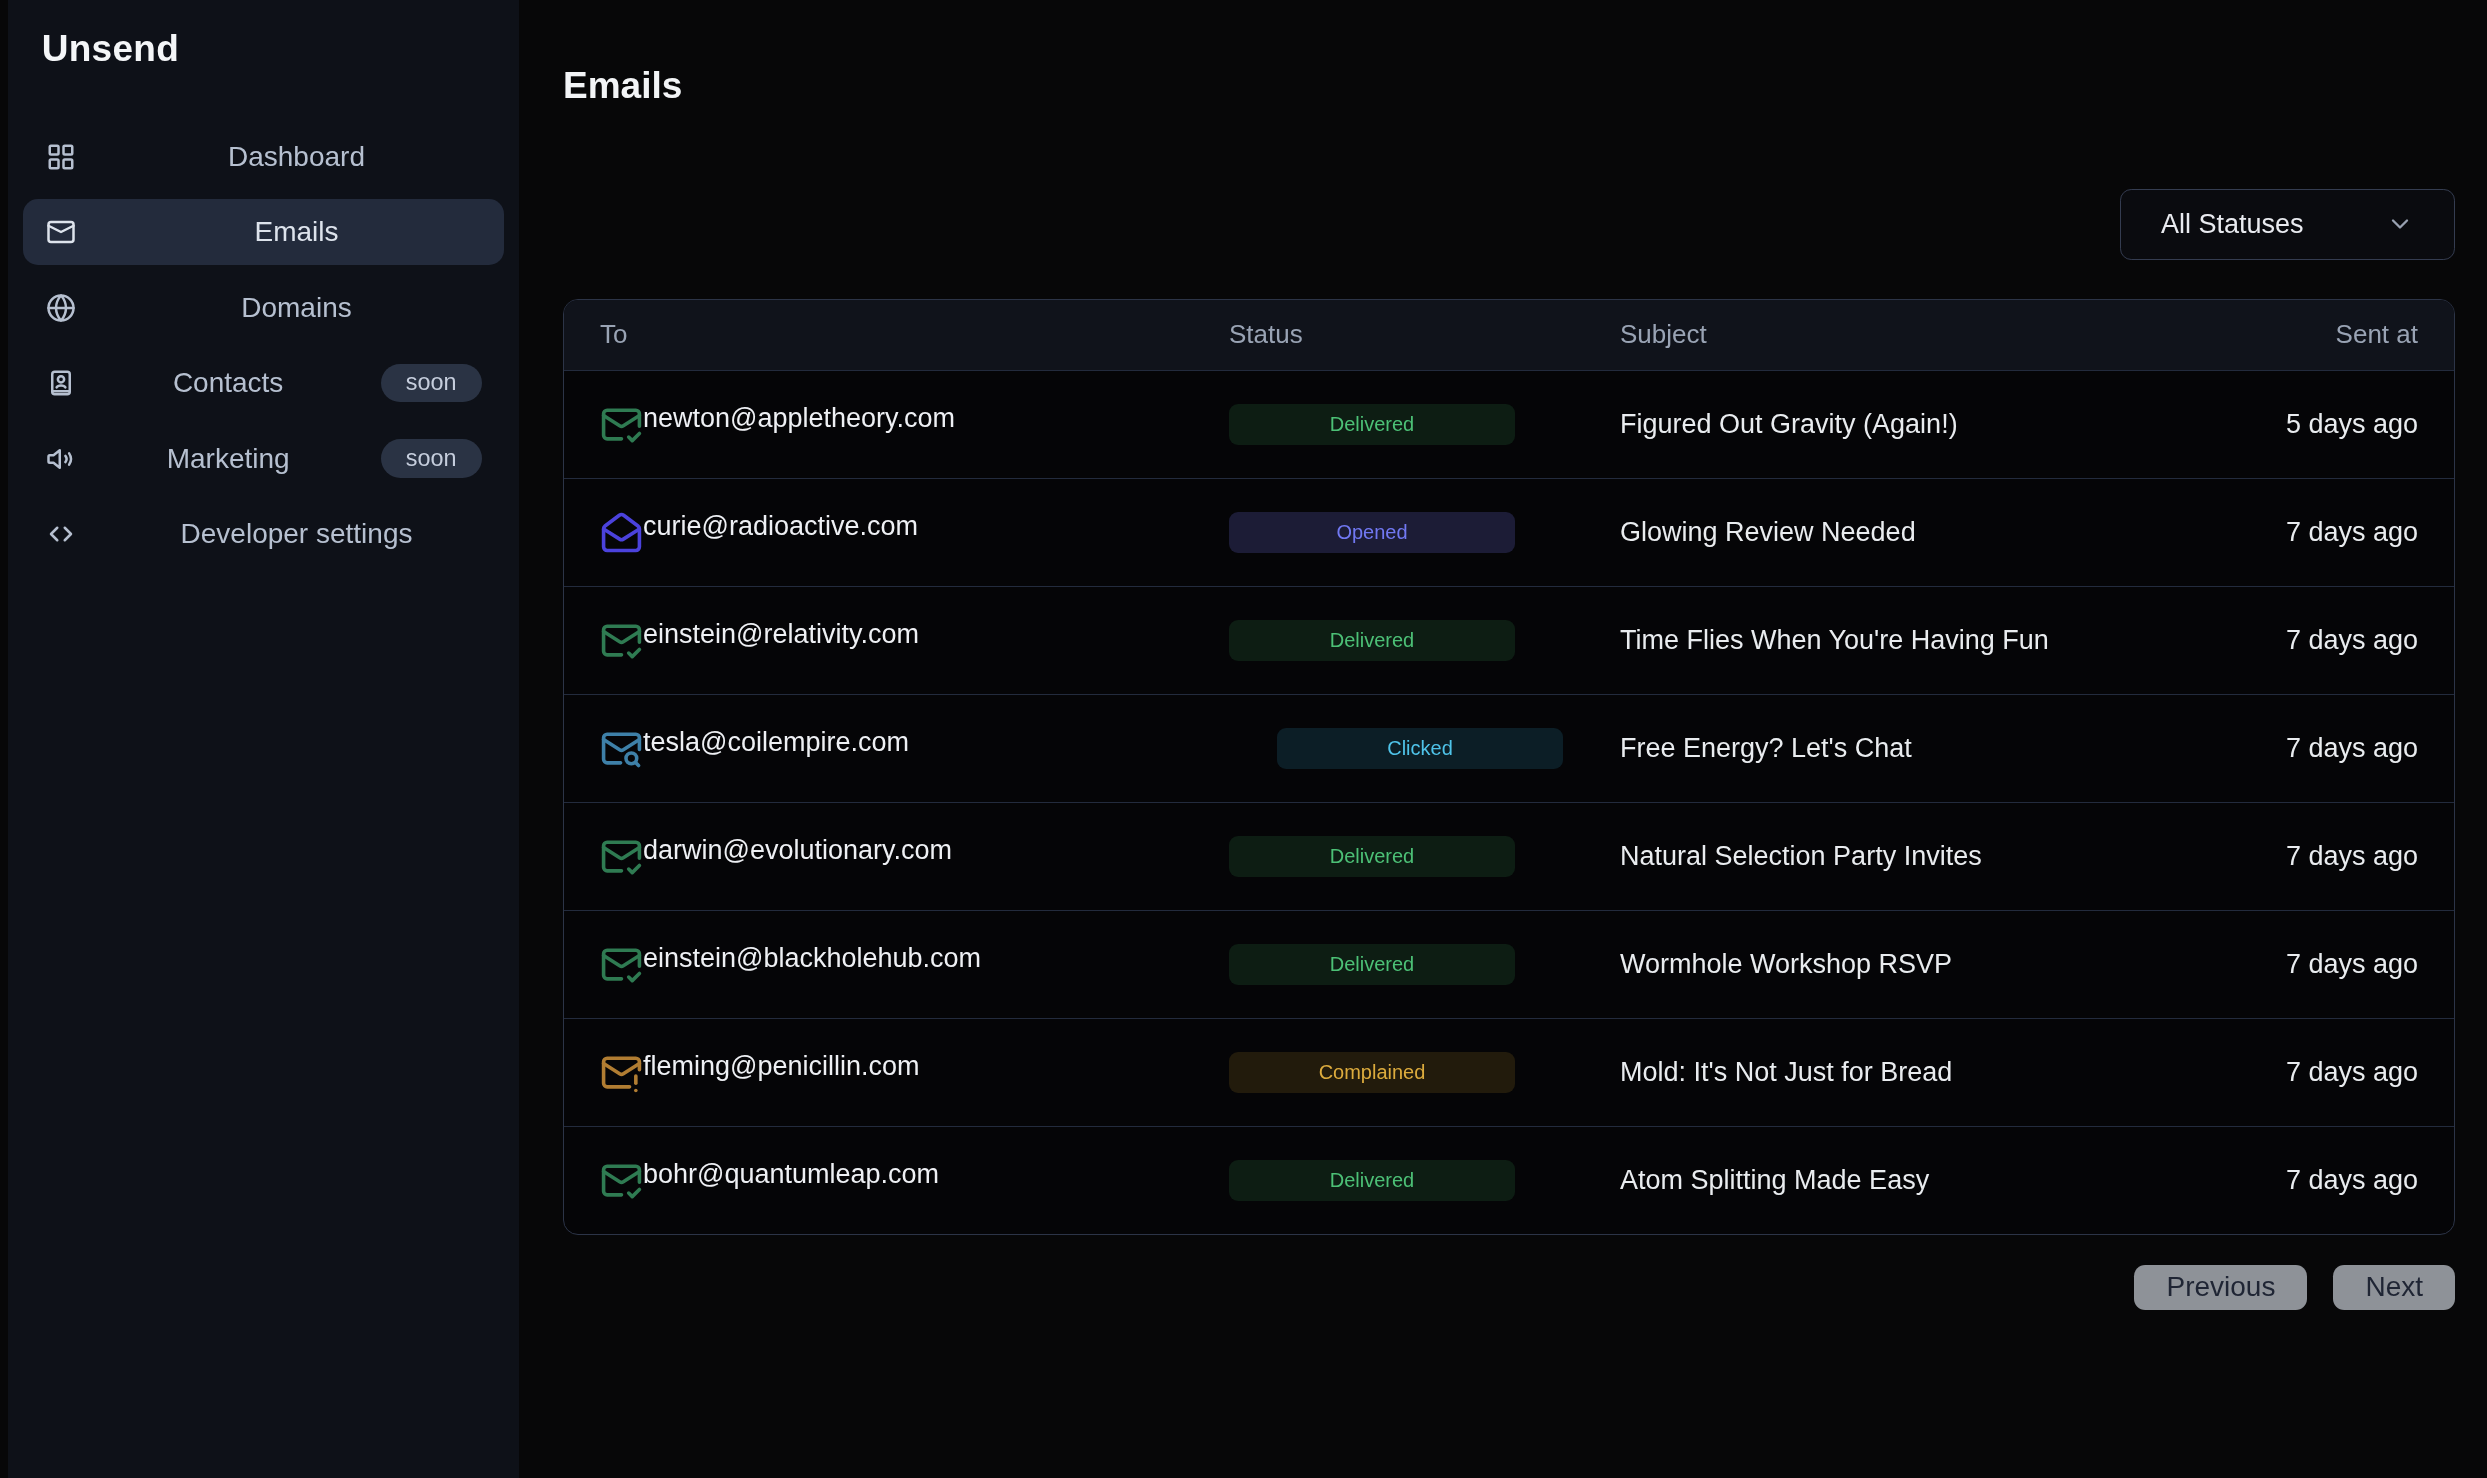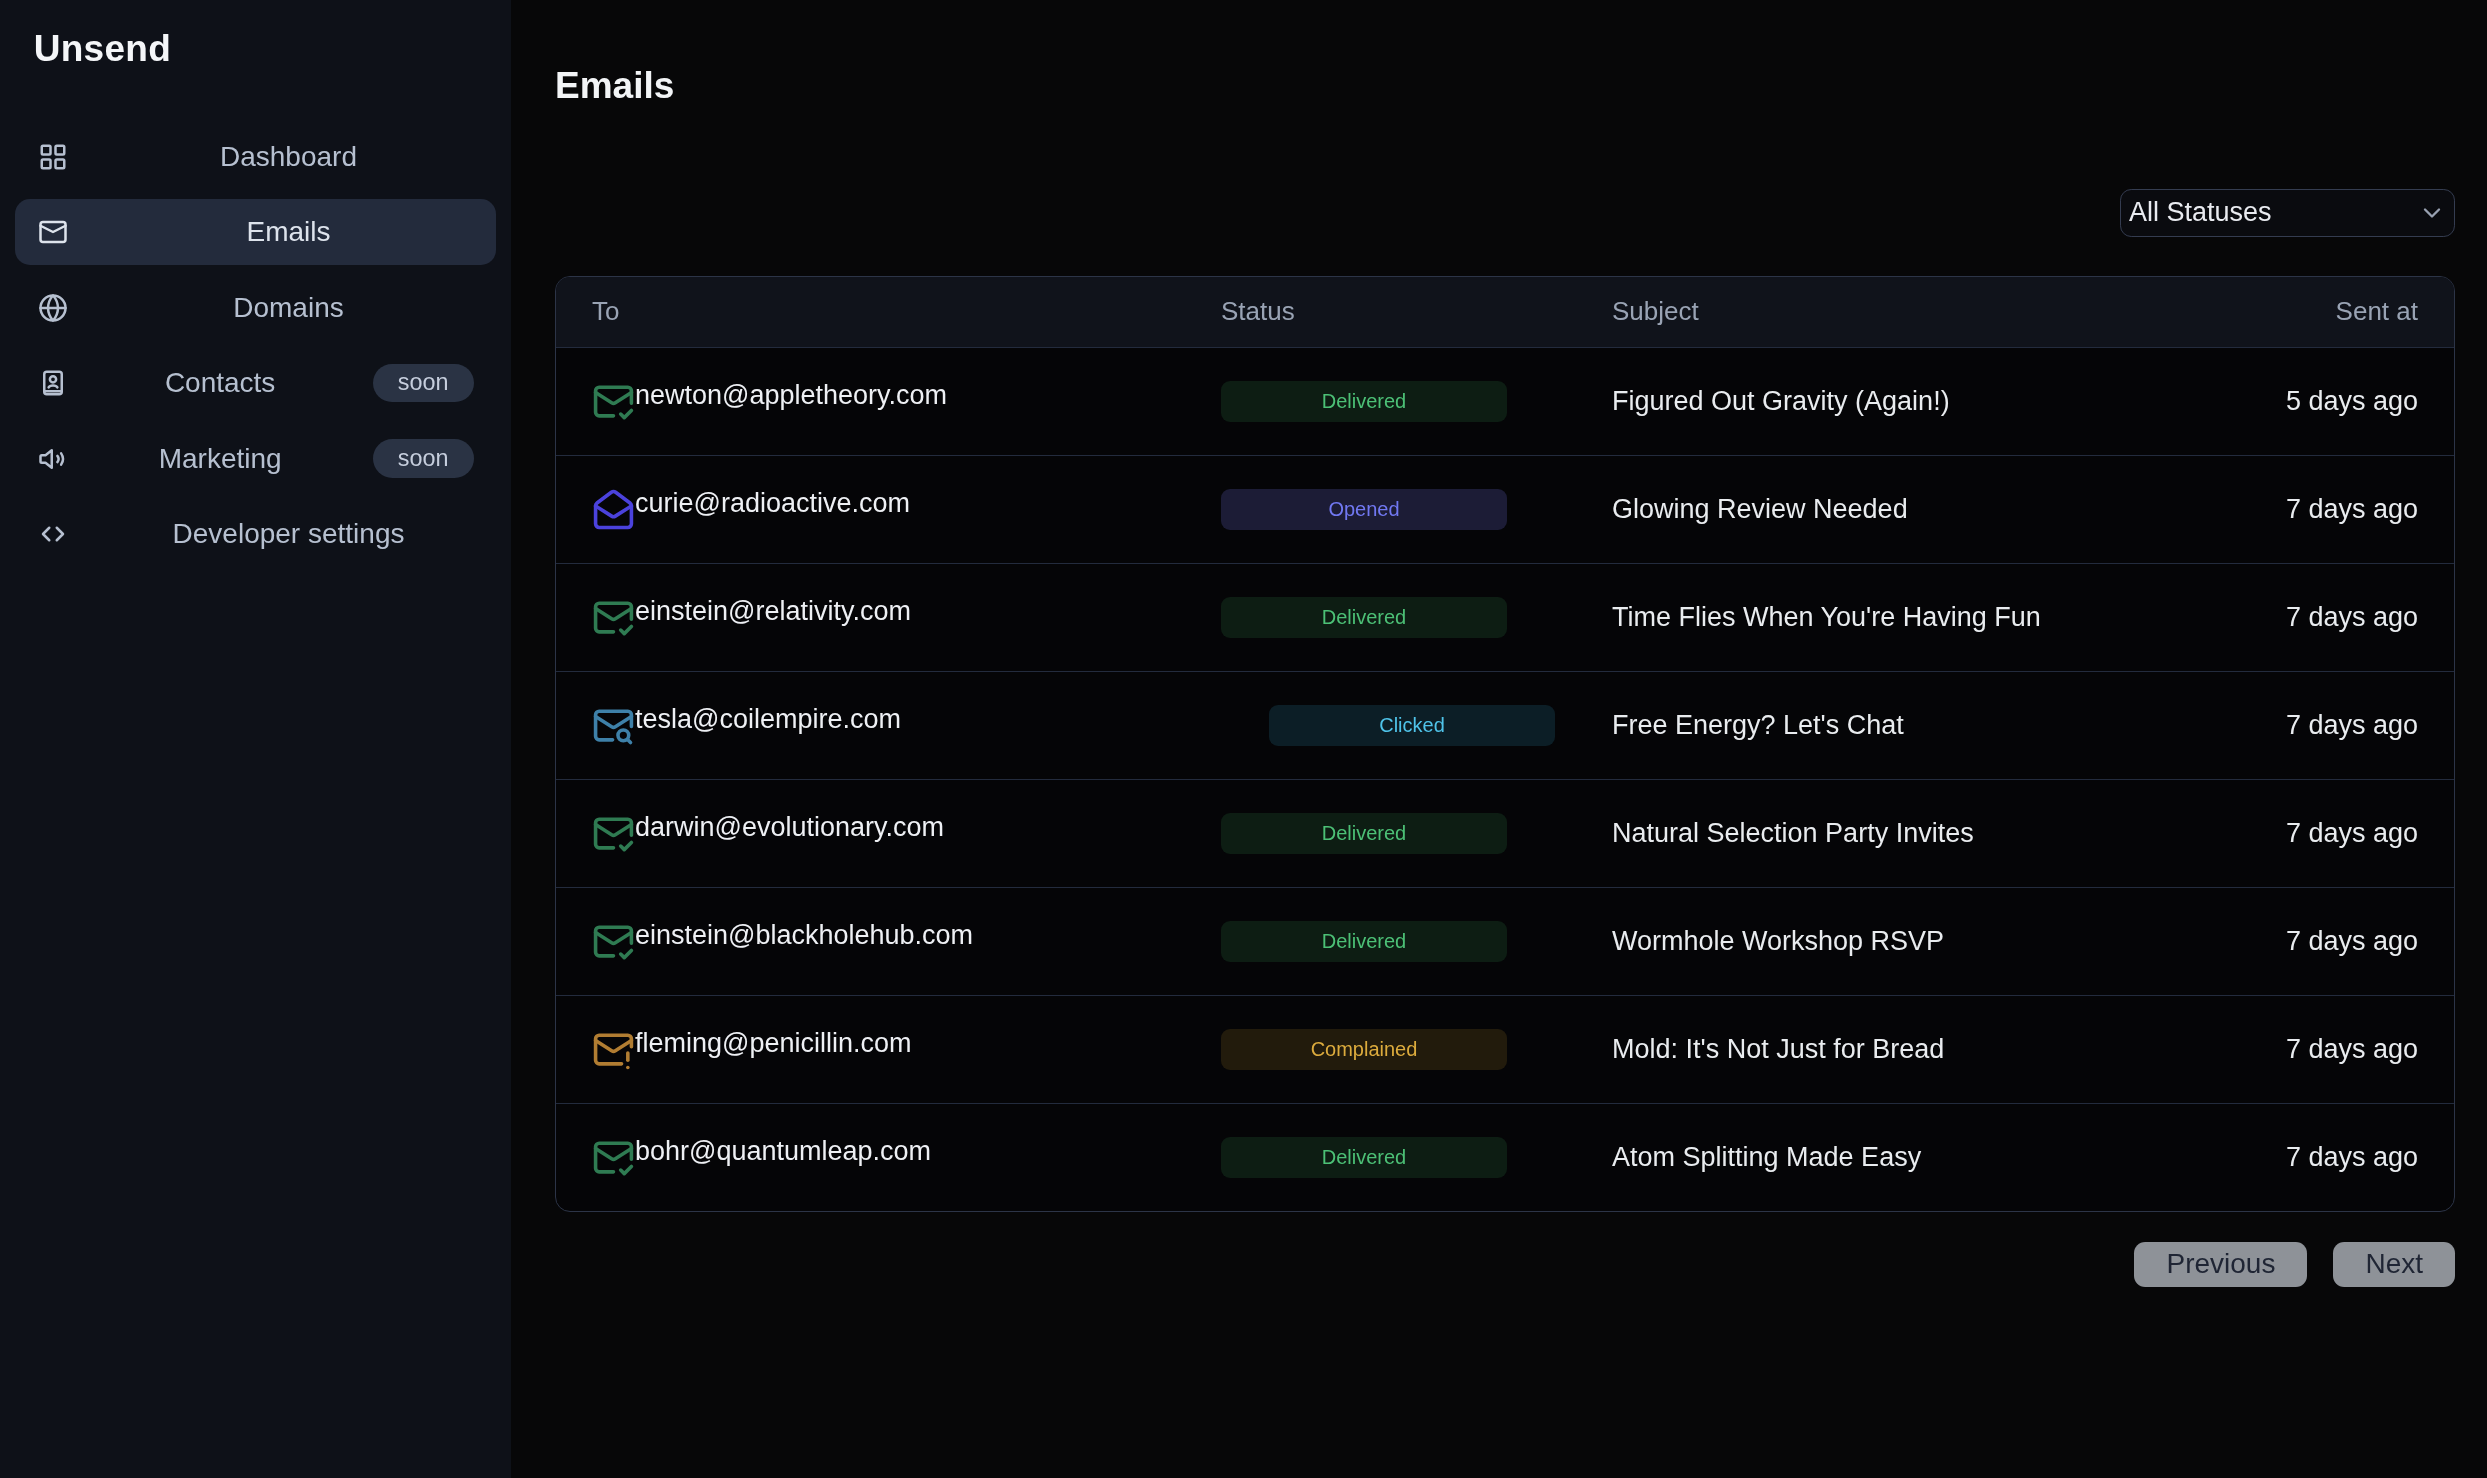--- a/index.html
+++ b/index.html
@@ -8,20 +8,21 @@
     width: 2487px; height: 1478px; overflow: hidden;
     background: #070708;
     font-family: "Liberation Sans", sans-serif;
     display: flex;
   }
   
   .sidebar {
     width: 511px; min-width: 511px; height: 100%;
     background: #0e1118;
     padding: 28px 15px 0 15px;
+    margin-left: 8px;
   }
   .brand {
     font-size: 37px; font-weight: 700; color: #f4f6f8;
     padding-left: 18.7px; letter-spacing: 0.3px;
   }
   .nav { margin-top: 54px; display: flex; flex-direction: column; gap: 9.4px; }
   .nav-item {
     height: 66px; border-radius: 15px;
     display: flex; align-items: center; gap: 36px;
     padding: 0 22.5px; color: #b6c0d0;
@@ -32,24 +33,24 @@
   .nav-label { flex: 1; }
   .soon-badge {
     background: #2a3344; color: #c6cedd; font-size: 23.4px; font-weight: 500;
     padding: 7.5px 25px; border-radius: 935px; line-height: 1;
   }
   
   .main { flex: 1; padding: 39px 32px 0 44px; }
   .page-title { font-size: 37px; font-weight: 700; color: #f2f4f6; line-height: 43px; }
   .toolbar { display: flex; justify-content: flex-end; margin-top: 82px; }
   .dropdown {
-    width: 335px; height: 48px;
+    width: 335px; height: 71px;
     border: 1.9px solid #343c50; border-radius: 11.2px; background: #0a0b0f;
     display: flex; align-items: center; justify-content: space-between;
-    padding: 0 8px; color: #e9ebf0; font-size: 27px; cursor: pointer;
+    padding: 0 40px; color: #e9ebf0; font-size: 27px; cursor: pointer;
   }
   .dropdown svg { width: 28px; height: 28px; color: #98a1b1; }
   
   .table-card {
     margin-top: 39px;
     border: 1.9px solid #2c3447; border-radius: 15px;
     overflow: hidden; background: #050507;
   }
   .grid-cols {
     display: grid; grid-template-columns: 629px 391px 1fr 249px;

